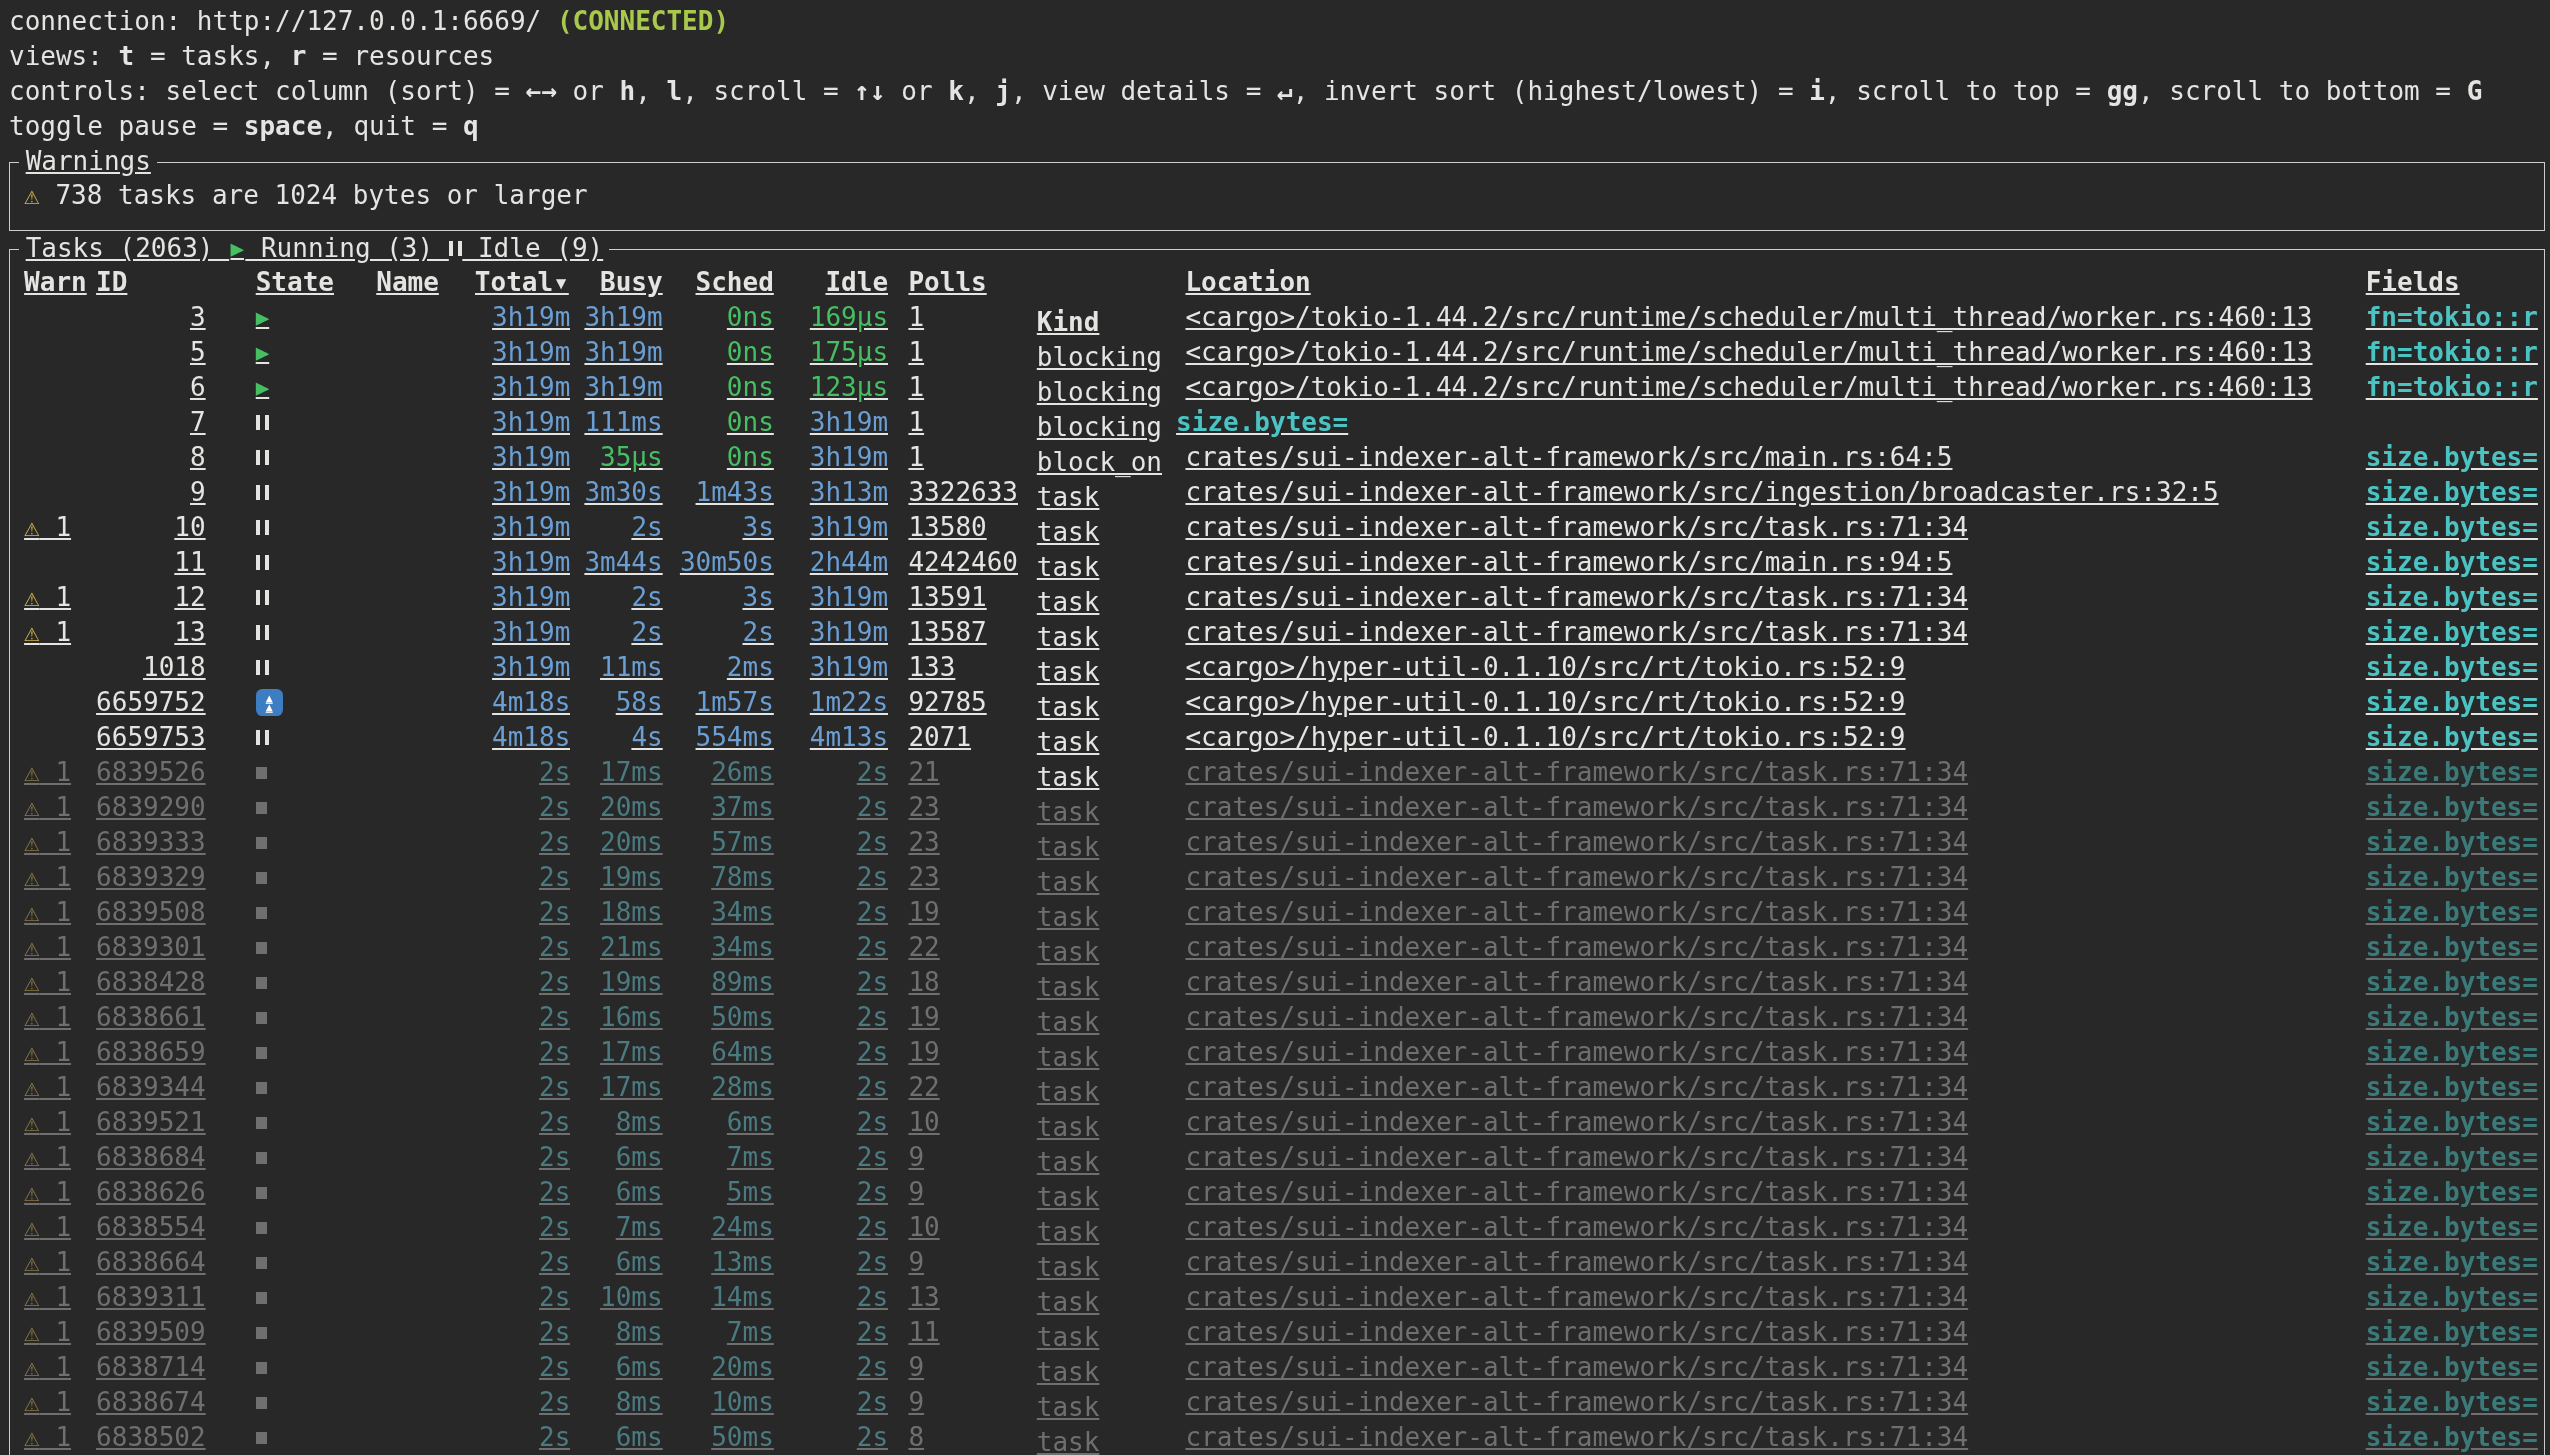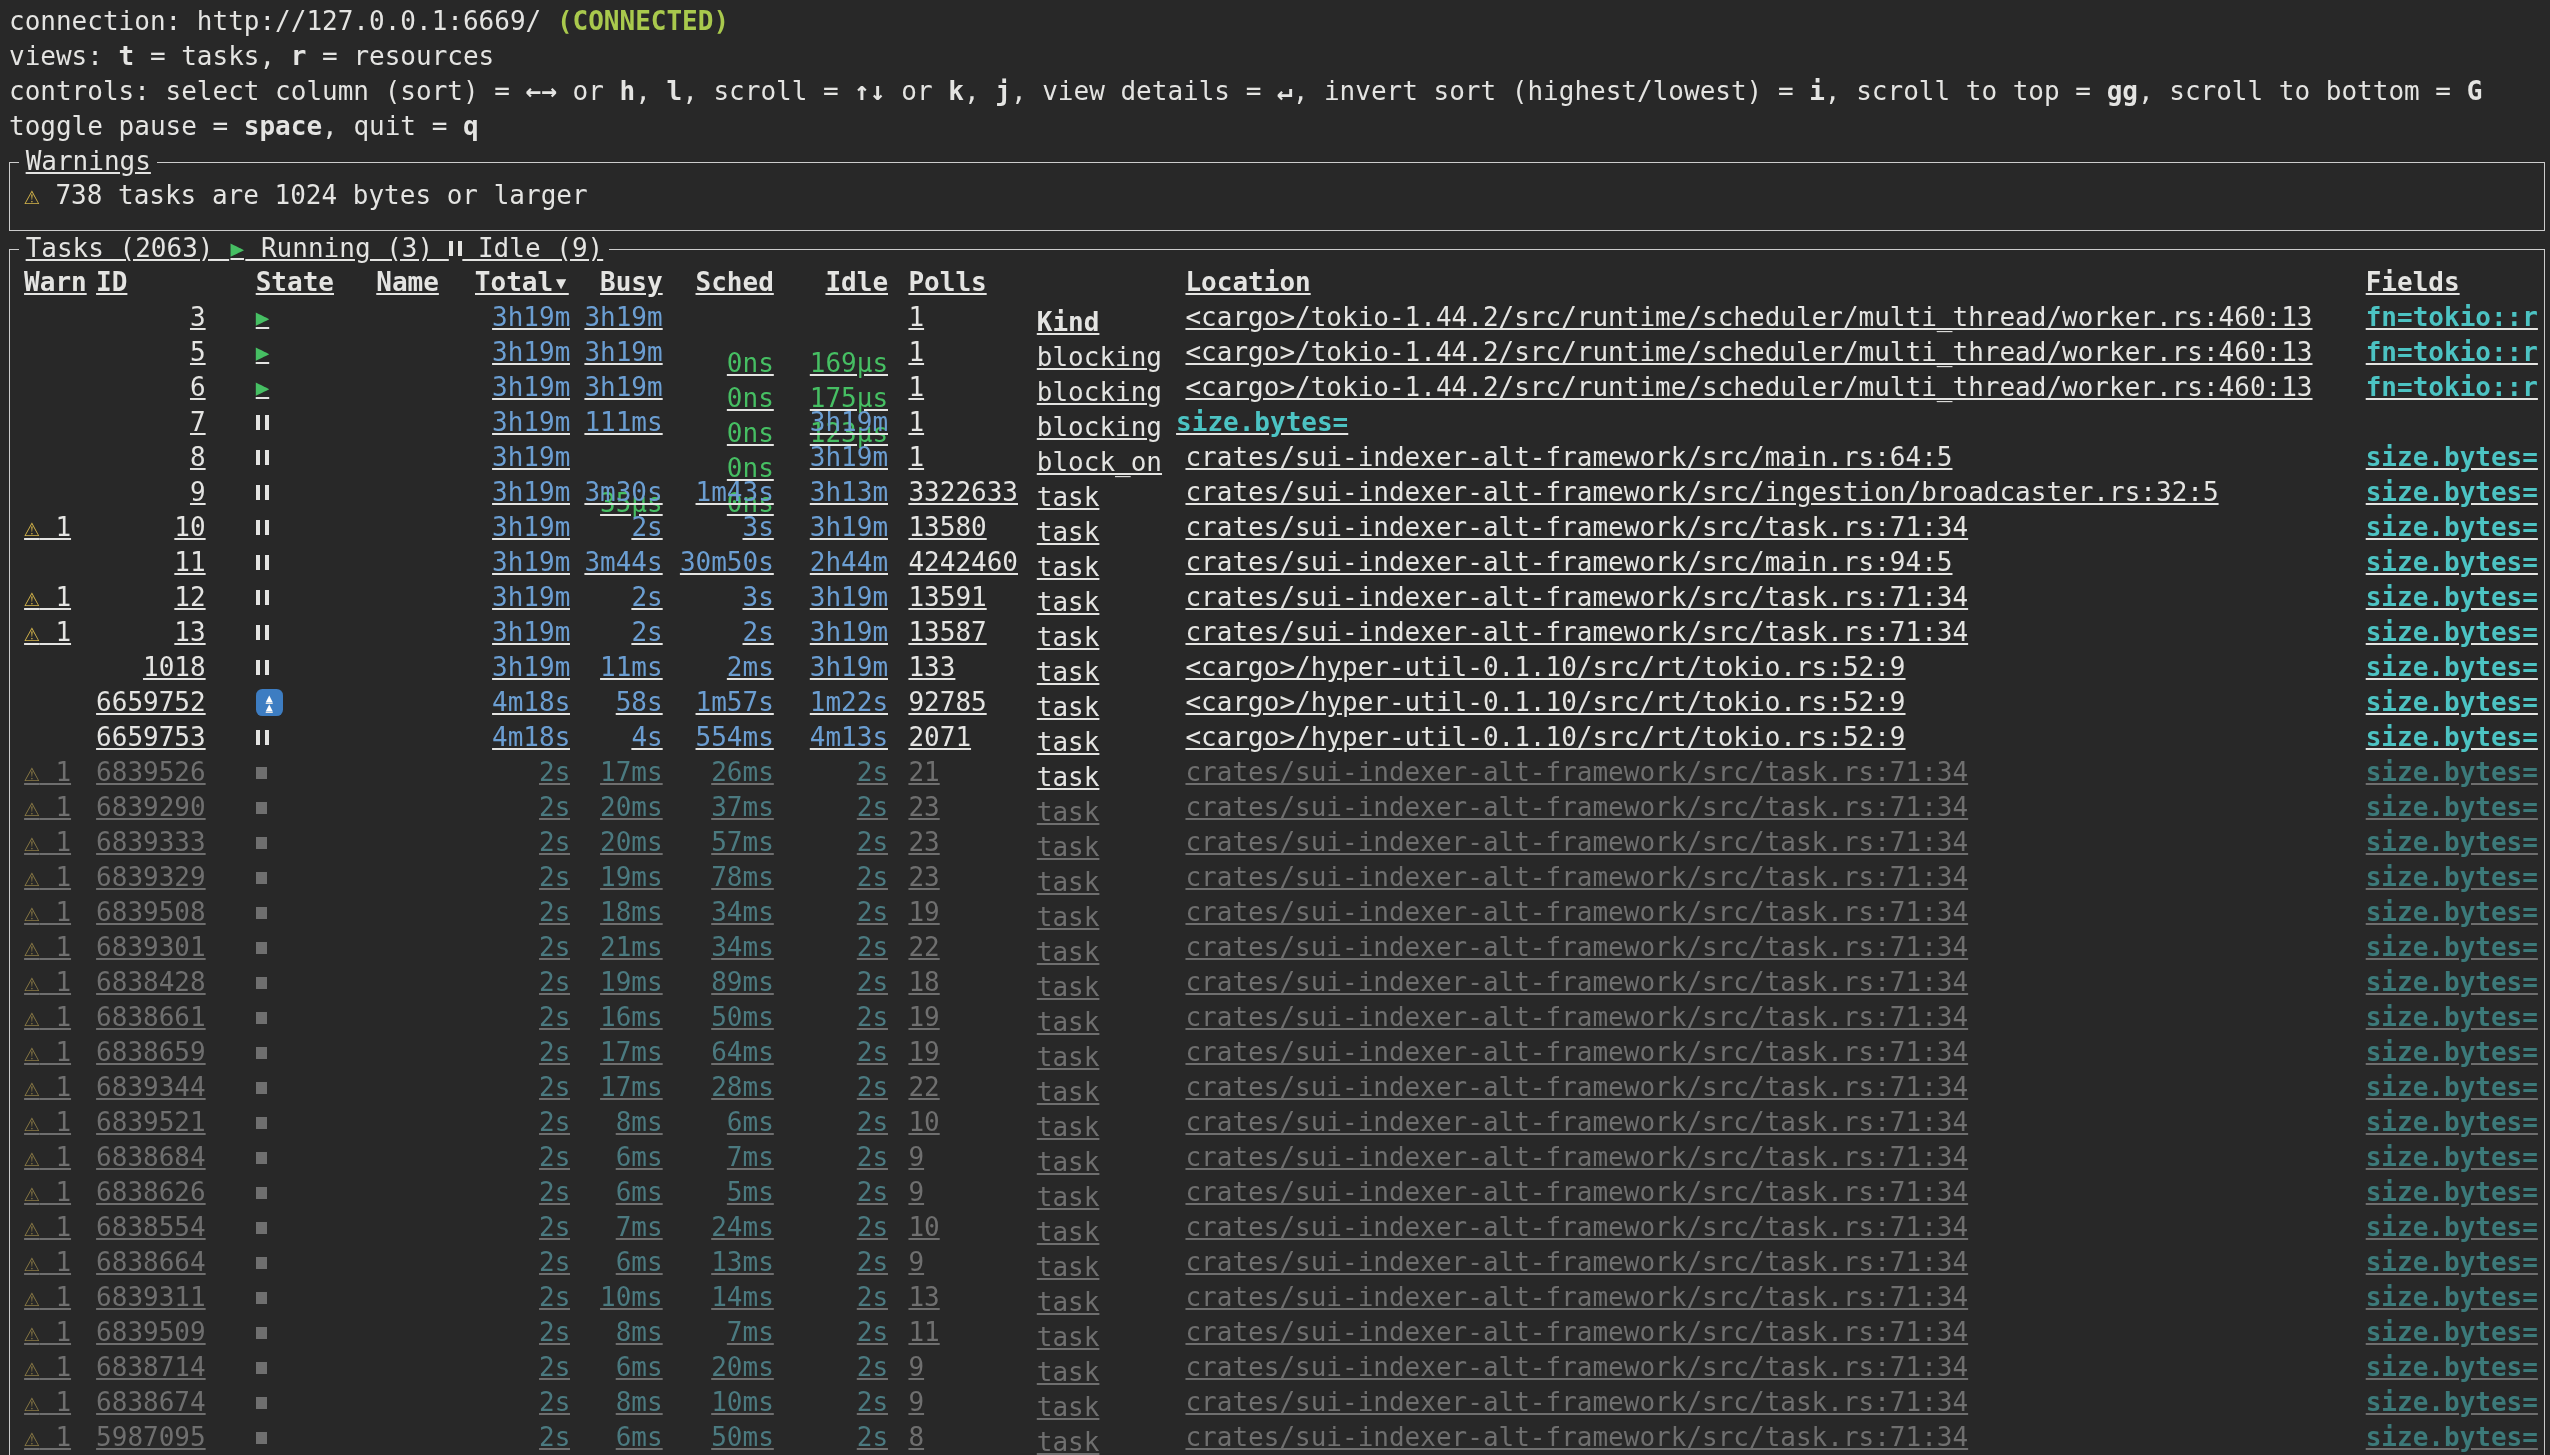--- a/index.html
+++ b/index.html
@@ -37,21 +37,21 @@
   .trow.head { font-weight:bold; }
   .c-id,.c-total,.c-busy,.c-sched,.c-idle { text-align:right; }
   .trow.head .cell { text-align:left; }
   .trow.head .c-busy,.trow.head .c-sched,.trow.head .c-idle { padding-left:1ch;text-align:right; }
   .c-state { padding-left:3.2ch; display:flex; align-items:center; }
   .c-polls { padding-left:1.3ch; }
   .c-kind { padding-left:1.2ch;margin-top:40px; }
   .c-location { padding-left:1.1ch; }
   .c-fields { padding-left:0.5ch; }
   .db { color:var(--blue,#6b9ed2); }
-  .dg { color:var(--green,#46bf63);margin-top:46px; }
+  .dg { color:var(--green,#46bf63); }
   .trow:not(.head) .c-fields { color:var(--cyan,#4cc3c3); font-weight:bold; }
   .trow.dim { color:var(--dim,#6f6f6f); }
   .trow.dim .db { color:var(--dim-blue,#4b7a80); }
   .trow.dim .c-fields { color:var(--dim-cyan,#3c7a7a); }
   .trow.dim .warn-ic { color:var(--dim-yellow,#8a7a45); }
 
   
   .st-run { color:var(--green,#46bf63); font-size:22.4px; }
   .st-pause { display:inline-flex; gap:4.5px; align-items:center; }
   .st-pause i { display:block; width:4.5px; height:15.3px; background:currentColor; }
@@ -536,21 +536,21 @@
           <div class="cell c-busy db">8ms</div>
           <div class="cell c-sched db">10ms</div>
           <div class="cell c-idle db">2s</div>
           <div class="cell c-polls">9</div>
           <div class="cell c-kind">task</div>
           <div class="cell c-location">crates/sui-indexer-alt-framework/src/task.rs:71:34</div>
           <div class="cell c-fields">size.bytes=</div>
         </div>
         <div class="trow dim">
           <div class="cell c-warn"><span class="warn-ic" style="margin-right: 0px;">⚠</span> 1</div>
-          <div class="cell c-id">5987095</div>
+          <div class="cell c-id">6838502</div>
           <div class="cell c-state"><span class="st-icon st-stop"></span></div>
           <div class="cell c-name"></div>
           <div class="cell c-total db">2s</div>
           <div class="cell c-busy db">6ms</div>
           <div class="cell c-sched db">50ms</div>
           <div class="cell c-idle db">2s</div>
           <div class="cell c-polls">8</div>
           <div class="cell c-kind">task</div>
           <div class="cell c-location">crates/sui-indexer-alt-framework/src/task.rs:71:34</div>
           <div class="cell c-fields">size.bytes=</div>

